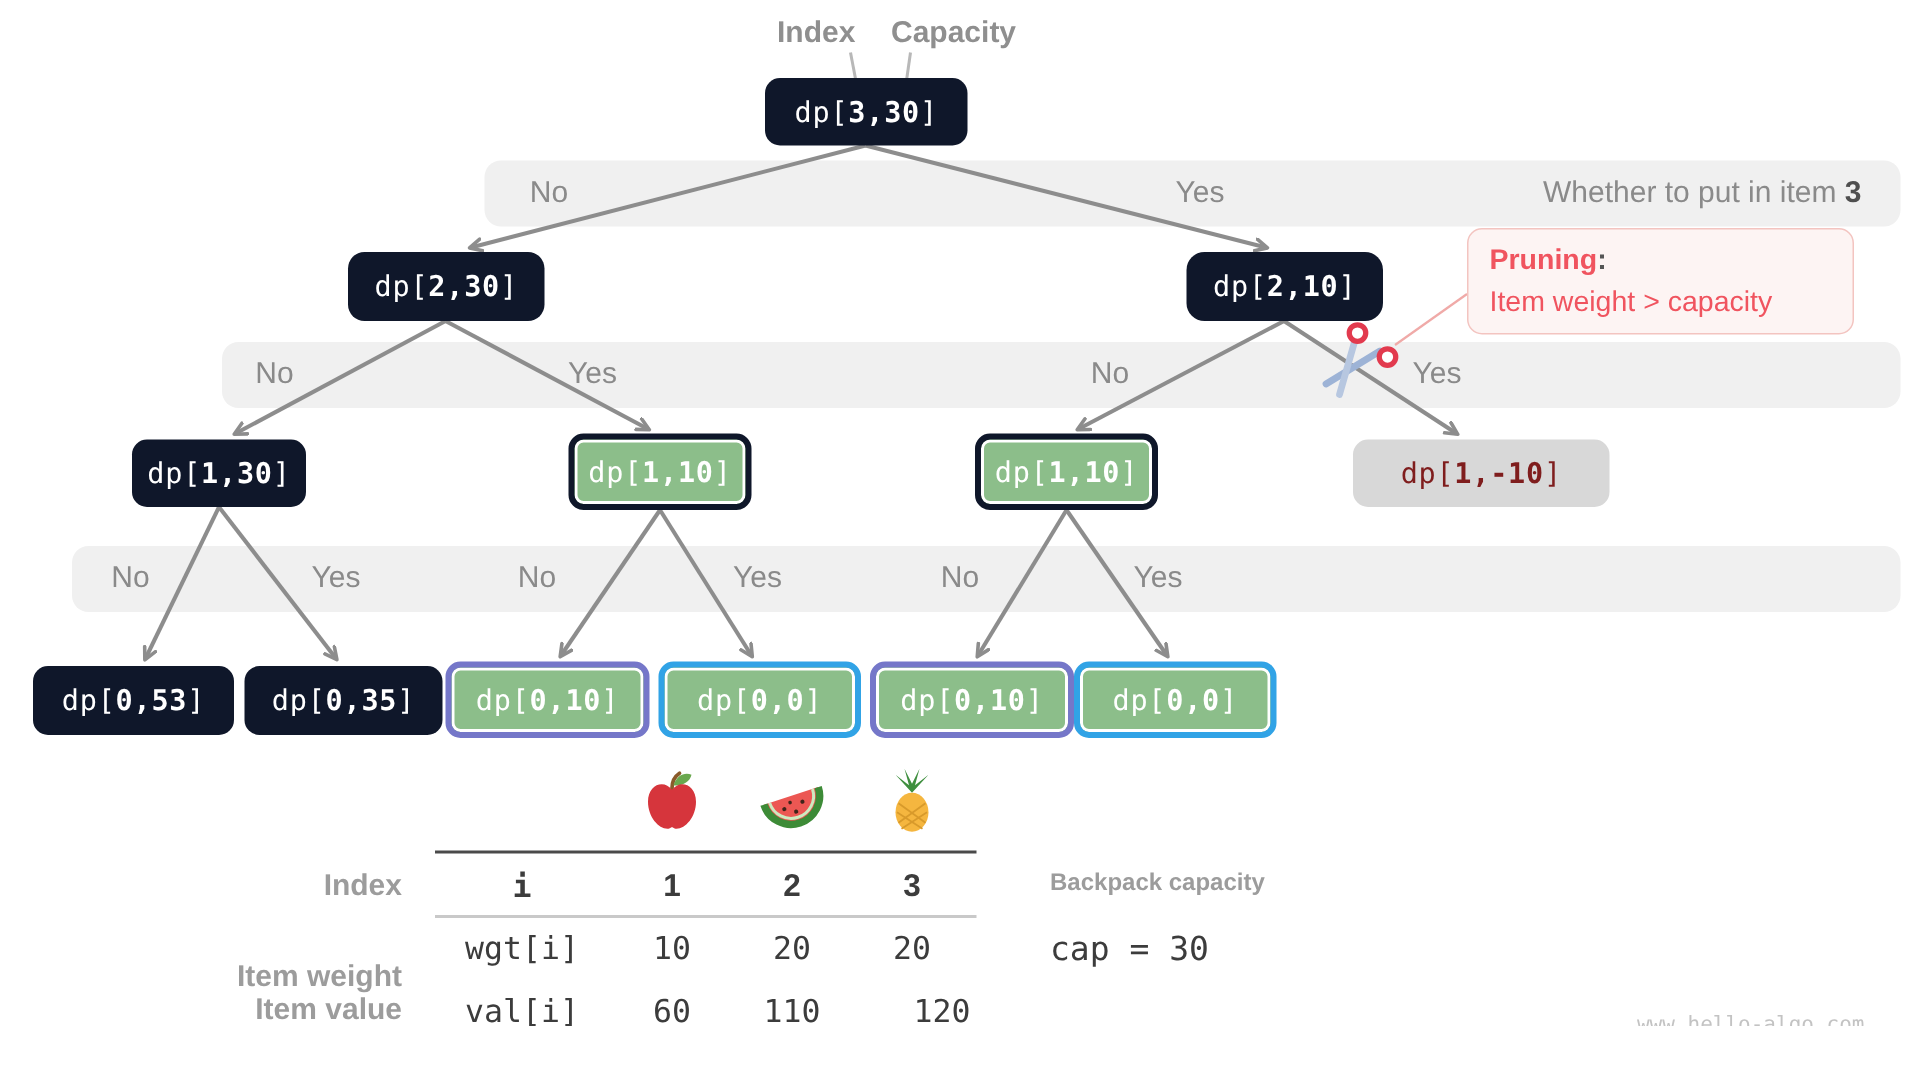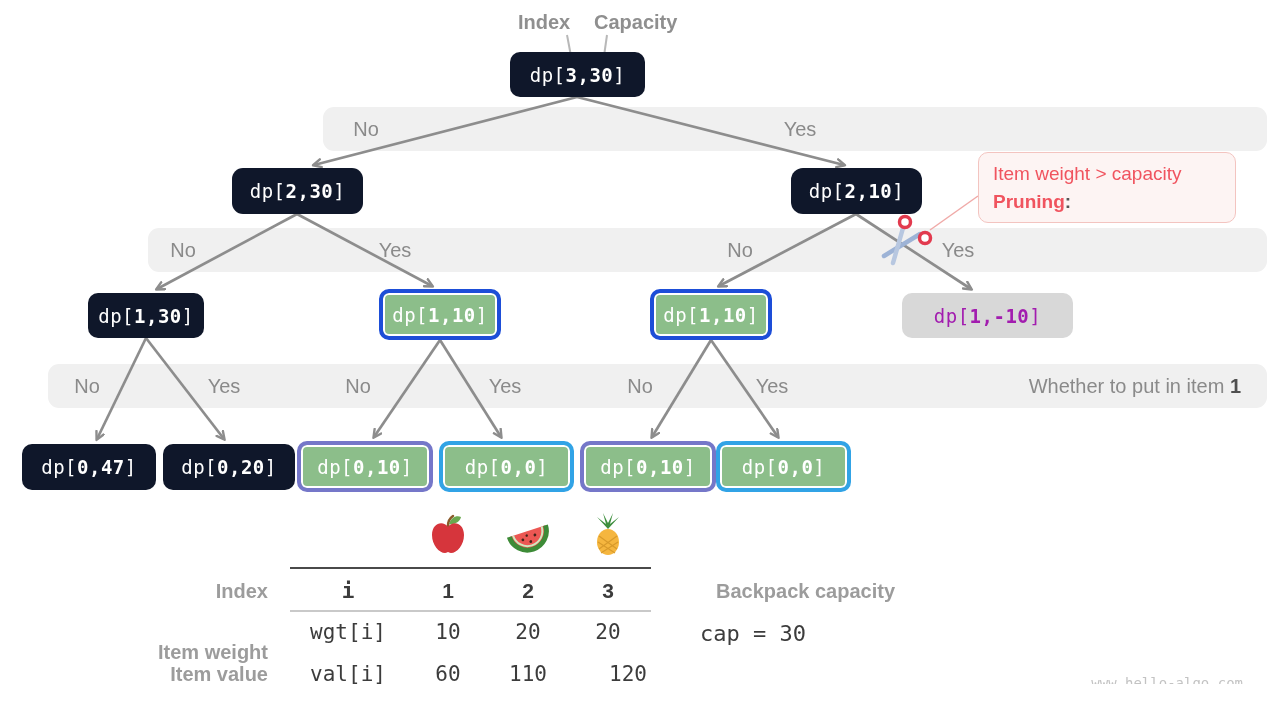--- a/index.html
+++ b/index.html
@@ -11,22 +11,22 @@
   .band{position:absolute;background:#f0f0f0;border-radius:11px;}
   .band-label{position:absolute;top:50%;transform:translate(-50%,-50%);font-size:20px;color:#8a8a8a;white-space:nowrap;}
   .band-caption{position:absolute;right:26px;top:50%;transform:translateY(-50%);font-size:20px;color:#8a8a8a;white-space:nowrap;}
   .band-caption b{color:#4f4f4f;font-weight:bold;}
   
   .node{position:absolute;box-sizing:border-box;display:flex;align-items:center;justify-content:center;
         border-radius:10px;font-family:"DejaVu Sans Mono", monospace;font-size:19px;letter-spacing:.5px;}
   .node .txt{color:#ffffff;white-space:nowrap;}
   .node.green{background:#0f172a;}
   .node.gray{background:#d8d8d8;}
-  .node.gray .txt{color:#a21caf;}
-  .node.orange{background:#8cbe8a;border:4px solid #1d4ed8;box-shadow:inset 0 0 0 2px #ffffff;}
+  .node.gray .txt{color:#7f1d1d;}
+  .node.orange{background:#8cbe8a;border:4px solid #0f172a;box-shadow:inset 0 0 0 2px #ffffff;}
   .node.purple{background:#8cbe8a;border:4px solid #7577c9;box-shadow:inset 0 0 0 2px #ffffff;}
   .node.blue{background:#8cbe8a;border:4px solid #31a3e6;box-shadow:inset 0 0 0 2px #ffffff;}
   .nb{font-weight:bold;}
   
   #overlay{position:absolute;left:0;top:0;pointer-events:none;}
   
   .pruning{position:absolute;left:978px;top:152px;width:258px;height:71px;box-sizing:border-box;
            background:#fdf4f3;border:1.5px solid #f3c4c0;border-radius:10px;padding:7px 14px;z-index:6;}
   .pr-line{font-size:19px;line-height:28px;white-space:nowrap;}
   .pr-title{font-weight:bold;color:#f0545f;}
@@ -36,51 +36,51 @@
   .tcell{position:absolute;transform:translate(-50%,-50%);font-family:"DejaVu Sans Mono", monospace;
          font-size:21px;color:#3c3c3c;white-space:nowrap;}
   .tcell.bold{font-weight:bold;}
   .thnum{position:absolute;transform:translate(-50%,-50%);font-family:"Liberation Sans", sans-serif;
          font-weight:bold;font-size:21px;color:#3c3c3c;}
   .tlabel{position:absolute;transform:translate(-100%,-50%);font-size:20px;font-weight:bold;color:#9c9c9c;white-space:nowrap;}
   .rule{position:absolute;background:#4a4a4a;}
   .rule.light{background:#c9c9c9;}
   .fruit{position:absolute;transform:translate(-50%,-50%);}
   
-  .cap-title{position:absolute;left:700px;top:580px;font-size:20px;font-weight:bold;color:#9c9c9c;margin-left:16px;}
+  .cap-title{position:absolute;left:700px;top:580px;font-size:16px;font-weight:bold;color:#9c9c9c;}
   .cap-code{position:absolute;left:700px;top:621px;font-family:"DejaVu Sans Mono", monospace;font-size:22px;color:#3c3c3c;}
   .watermark{position:absolute;right:37px;top:675px;font-family:"DejaVu Sans Mono", monospace;font-size:14px;color:#c3c3c3;}
 </style>
 </head>
 <body>
 
 <div id="canvas">
 
   <span class="hlabel" style="left:518px;top:11px;">Index</span>
   <span class="hlabel" style="left:594px;top:11px;">Capacity</span>
 
   <div id="bands">
       <div class="band" style="left: 323px; top: 107px; width: 944px; height: 44px;">
         <span class="band-label" style="left: 43px;">No</span>
         <span class="band-label" style="left: 477px;">Yes</span>
+        <span class="band-caption">Whether to put in item <b>3</b></span>
       </div>
       <div class="band" style="left: 148px; top: 228px; width: 1119px; height: 44px;">
         <span class="band-label" style="left: 35px;">No</span>
         <span class="band-label" style="left: 247px;">Yes</span>
         <span class="band-label" style="left: 592px;">No</span>
         <span class="band-label" style="left: 810px;">Yes</span>
       </div>
       <div class="band" style="left: 48px; top: 364px; width: 1219px; height: 44px;">
         <span class="band-label" style="left: 39px;">No</span>
         <span class="band-label" style="left: 176px;">Yes</span>
         <span class="band-label" style="left: 310px;">No</span>
         <span class="band-label" style="left: 457px;">Yes</span>
         <span class="band-label" style="left: 592px;">No</span>
         <span class="band-label" style="left: 724px;">Yes</span>
-        <span class="band-caption">Whether to put in item <b>1</b></span>
       </div>
     </div>
 
   <svg id="overlay" width="1280" height="720">
     <defs>
       <marker id="arrow" markerUnits="userSpaceOnUse" markerWidth="14" markerHeight="14" refX="8" refY="5" orient="auto">
         <path d="M1,1 L9,5 L1,9" fill="none" stroke="#8d8d8d" stroke-width="2.4" stroke-linecap="round" stroke-linejoin="round"></path>
       </marker>
     </defs>
     <g id="tick-layer">
@@ -126,42 +126,42 @@
       <div class="node orange" style="left: 379px; top: 289px; width: 122px; height: 51px;">
         <span class="txt"><span class="np">dp[</span><span class="nb">1,10</span><span class="np">]</span></span>
       </div>
       <div class="node orange" style="left: 650px; top: 289px; width: 122px; height: 51px;">
         <span class="txt"><span class="np">dp[</span><span class="nb">1,10</span><span class="np">]</span></span>
       </div>
       <div class="node gray" style="left: 902px; top: 293px; width: 171px; height: 45px;">
         <span class="txt"><span class="np">dp[</span><span class="nb">1,-10</span><span class="np">]</span></span>
       </div>
       <div class="node green" style="left: 22px; top: 444px; width: 134px; height: 46px;">
-        <span class="txt"><span class="np">dp[</span><span class="nb">0,47</span><span class="np">]</span></span>
+        <span class="txt"><span class="np">dp[</span><span class="nb">0,53</span><span class="np">]</span></span>
       </div>
       <div class="node green" style="left: 163px; top: 444px; width: 132px; height: 46px;">
-        <span class="txt"><span class="np">dp[</span><span class="nb">0,20</span><span class="np">]</span></span>
+        <span class="txt"><span class="np">dp[</span><span class="nb">0,35</span><span class="np">]</span></span>
       </div>
       <div class="node purple" style="left: 297px; top: 441px; width: 136px; height: 51px;">
         <span class="txt"><span class="np">dp[</span><span class="nb">0,10</span><span class="np">]</span></span>
       </div>
       <div class="node blue" style="left: 439px; top: 441px; width: 135px; height: 51px;">
         <span class="txt"><span class="np">dp[</span><span class="nb">0,0</span><span class="np">]</span></span>
       </div>
       <div class="node purple" style="left: 580px; top: 441px; width: 136px; height: 51px;">
         <span class="txt"><span class="np">dp[</span><span class="nb">0,10</span><span class="np">]</span></span>
       </div>
       <div class="node blue" style="left: 716px; top: 441px; width: 135px; height: 51px;">
         <span class="txt"><span class="np">dp[</span><span class="nb">0,0</span><span class="np">]</span></span>
       </div>
     </div>
 
   <div class="pruning">
+    <div class="pr-line"><span class="pr-title">Pruning</span><span class="pr-colon">:</span></div>
     <div class="pr-line"><span class="pr-text">Item weight &gt; capacity</span></div>
-    <div class="pr-line"><span class="pr-title">Pruning</span><span class="pr-colon">:</span></div>
   </div>
 
   <div id="table-area">
       <div class="rule" style="left: 290px; top: 567px; width: 361px; height: 2px;"></div>
       <div class="rule light" style="left: 290px; top: 610px; width: 361px; height: 1.5px;"></div>
       <div class="rule" style="left: 290px; top: 694px; width: 361px; height: 2px;"></div>
       <div class="fruit" style="left: 448px; top: 537px;"><svg width="42" height="44" viewBox="0 0 42 44">
       <path d="M21 13 C21 8 23 5 26 3" stroke="#8a5a2a" stroke-width="2.5" fill="none" stroke-linecap="round"></path>
       <path d="M22 11 C24 4 30 2 34 4 C33 9 27 12 22 11 Z" fill="#6aa84f"></path>
       <path d="M21 14 C16 7 5 10 5 22 C5 32 12 40 18 40 C20 40 20 39 21 39 C22 39 22 40 24 40 C30 40 37 32 37 22 C37 10 26 7 21 14 Z" fill="#d6353c"></path>

